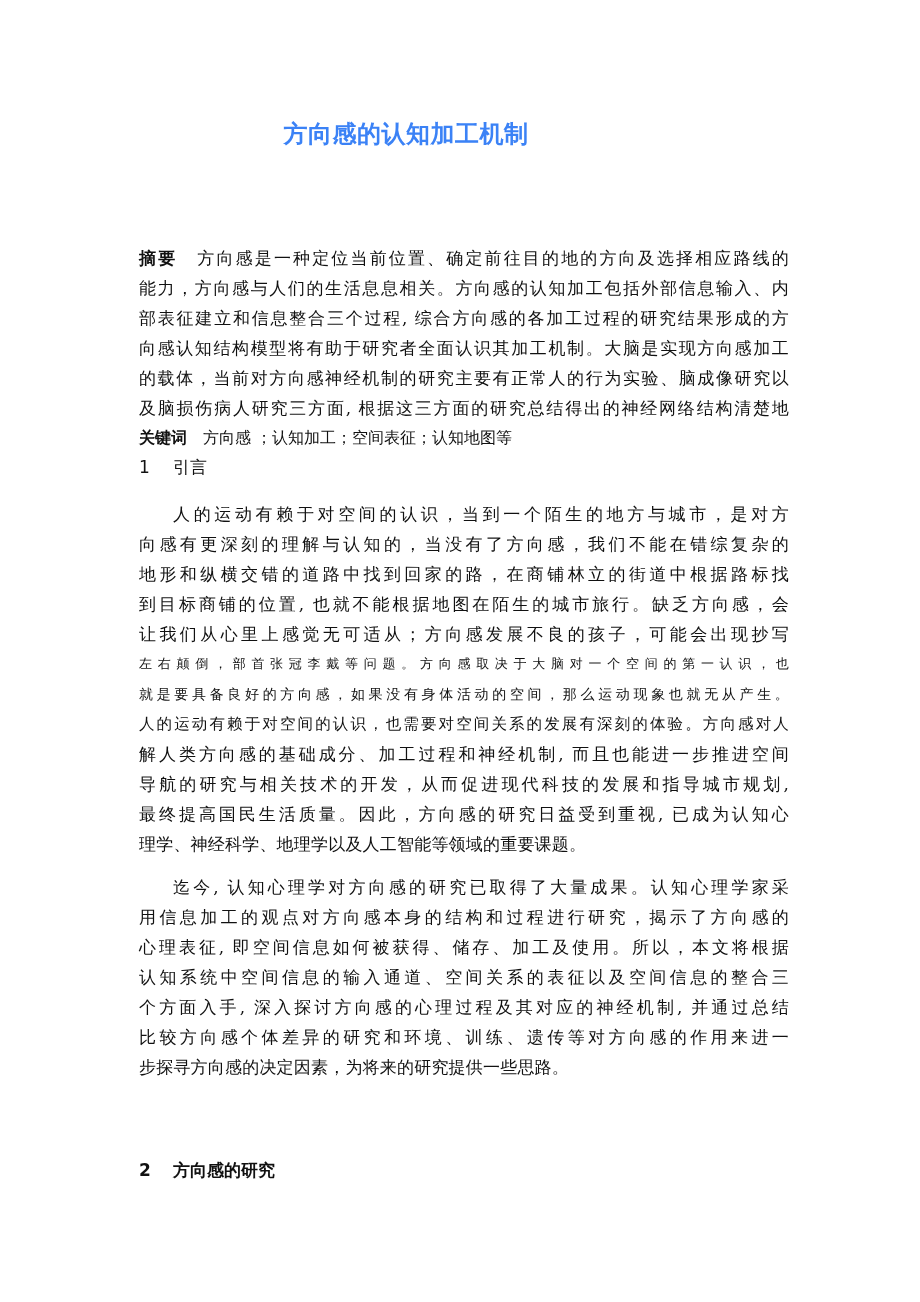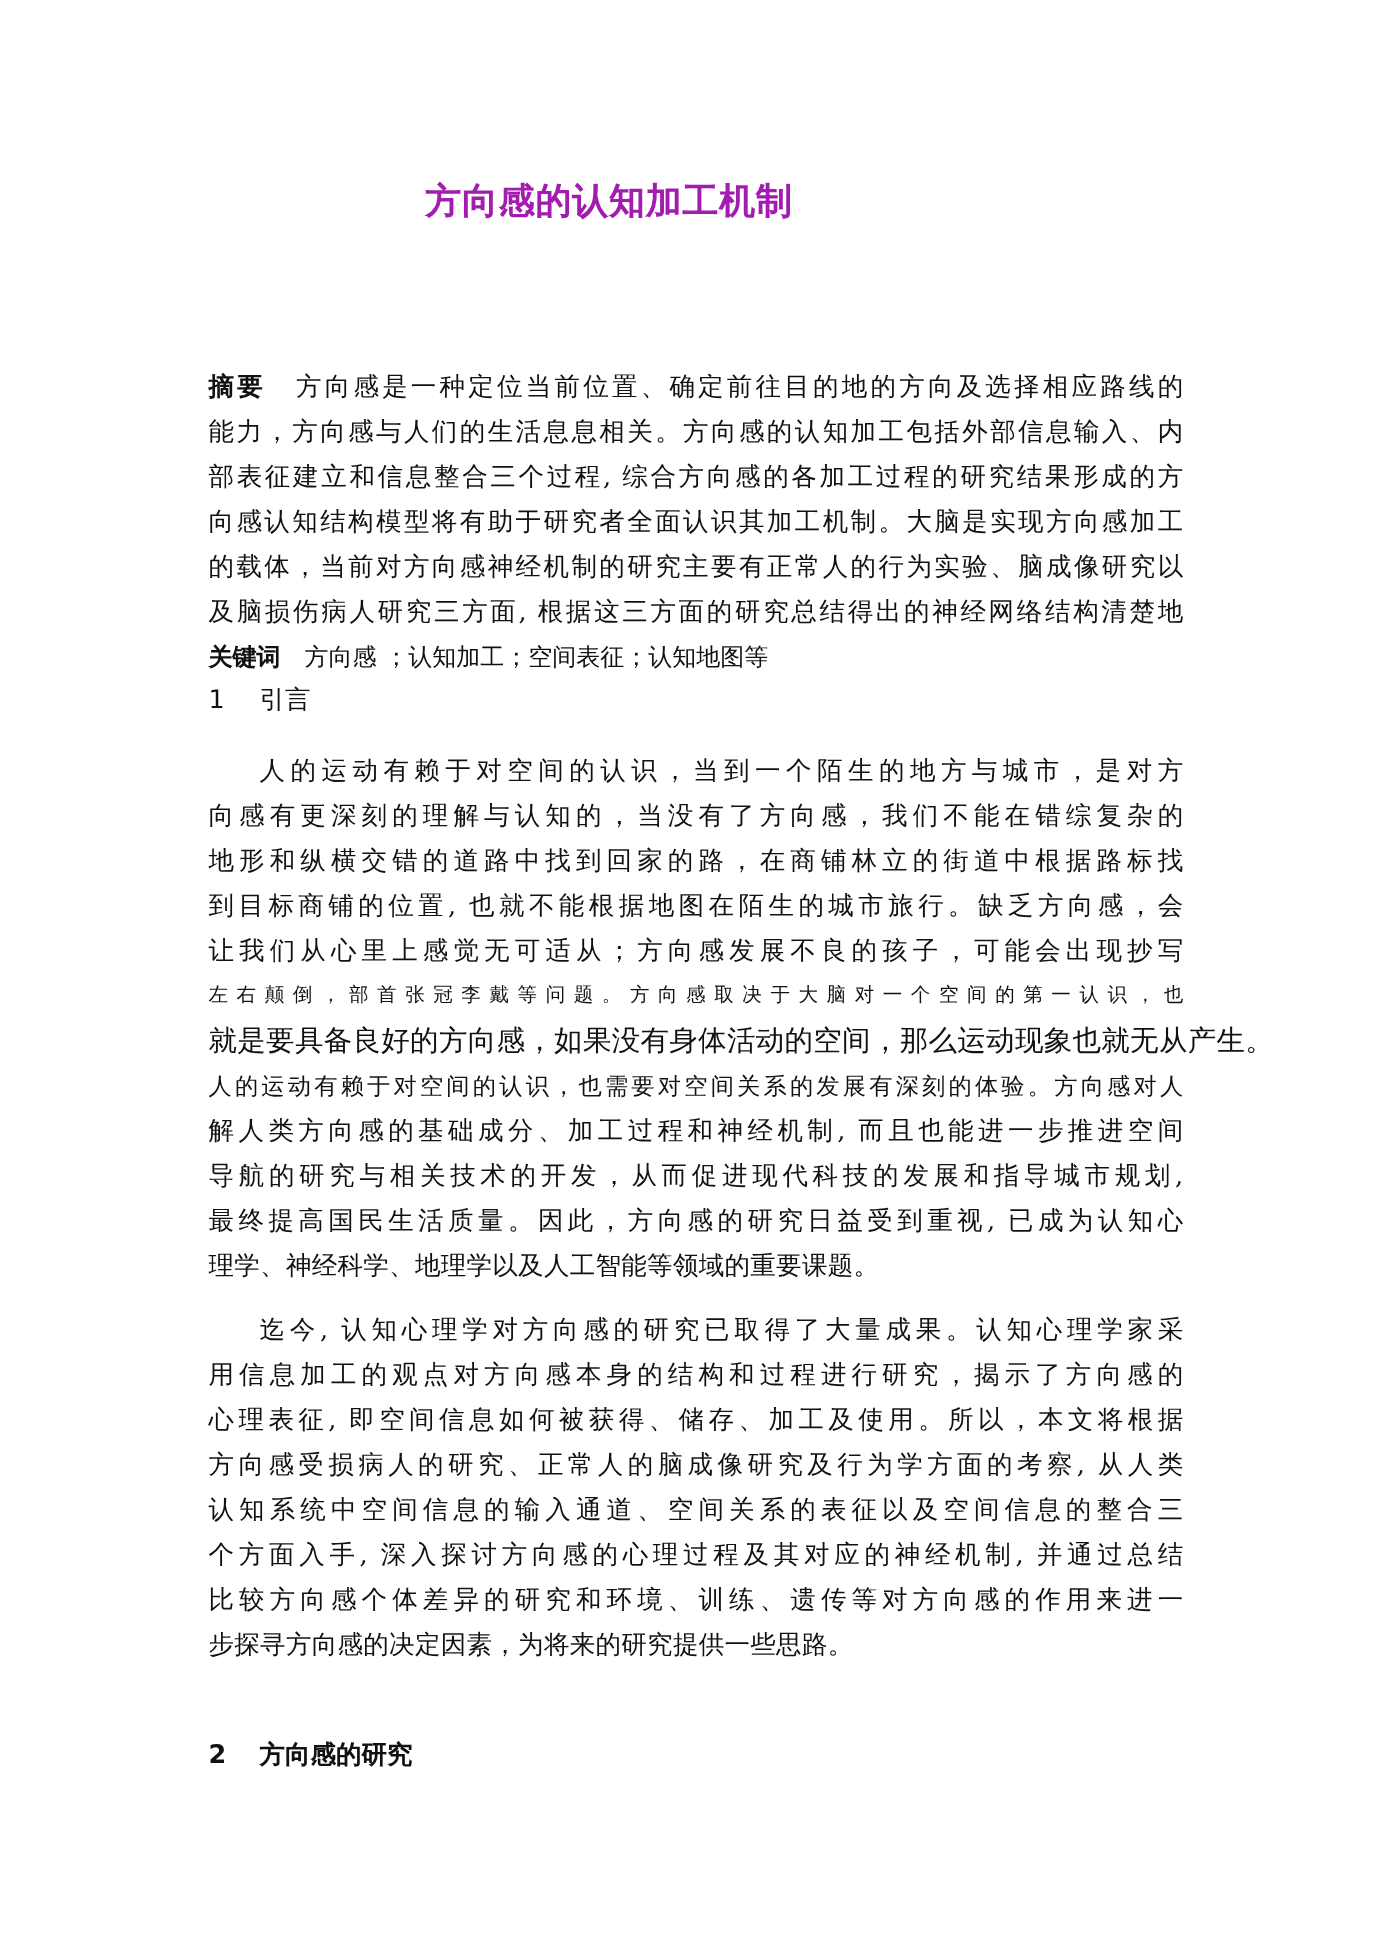--- a/index.html
+++ b/index.html
@@ -25,21 +25,21 @@
   .title {
     position: absolute;
     left: 0;
     top: 118px;
     width: 812px;
     text-align: center;
     font-family: "DejaVu Sans", "Liberation Sans", sans-serif;
     font-size: 24px;
     font-weight: bold;
     letter-spacing: 0.5px;
-    color: #a21caf;
+    color: #3b82f6;
   }
   .block {
     position: absolute;
     left: 139px;
     width: 650px;
   }
   .line {
     display: block;
     height: 30px;
     line-height: 30px;
@@ -115,33 +115,32 @@
     <span class="num">1</span><span>引言</span>
   </div>
 
   <div class="block" style="top:499px;">
     <span class="line indent">人的运动有赖于对空间的认识，当到一个陌生的地方与城市，是对方</span>
     <span class="line">向感有更深刻的理解与认知的，当没有了方向感，我们不能在错综复杂的</span>
     <span class="line">地形和纵横交错的道路中找到回家的路，在商铺林立的街道中根据路标找</span>
     <span class="line">到目标商铺的位置, 也就不能根据地图在陌生的城市旅行。缺乏方向感，会</span>
     <span class="line">让我们从心里上感觉无可适从；方向感发展不良的孩子，可能会出现抄写</span>
     <span class="line" style="font-size:13px;">左右颠倒，部首张冠李戴等问题。方向感取决于大脑对一个空间的第一认识，也</span>
-    <span class="line" style="font-size:19px;">就是要具备良好的方向感，如果没有身体活动的空间，那么运动现象也就无从产生。</span>
+    <span class="line" style="font-size:14px;">就是要具备良好的方向感，如果没有身体活动的空间，那么运动现象也就无从产生。</span>
     <span class="line" style="font-size:15.5px;">人的运动有赖于对空间的认识，也需要对空间关系的发展有深刻的体验。方向感对人</span>
     <span class="line">解人类方向感的基础成分、加工过程和神经机制, 而且也能进一步推进空间</span>
     <span class="line">导航的研究与相关技术的开发，从而促进现代科技的发展和指导城市规划,</span>
     <span class="line">最终提高国民生活质量。因此，方向感的研究日益受到重视, 已成为认知心</span>
     <span class="line last">理学、神经科学、地理学以及人工智能等领域的重要课题。</span>
   </div>
 
   <div class="block" style="top:872px;">
     <span class="line indent">迄今, 认知心理学对方向感的研究已取得了大量成果。认知心理学家采</span>
     <span class="line">用信息加工的观点对方向感本身的结构和过程进行研究，揭示了方向感的</span>
     <span class="line">心理表征, 即空间信息如何被获得、储存、加工及使用。所以，本文将根据</span>
-    <span class="line">方向感受损病人的研究、正常人的脑成像研究及行为学方面的考察, 从人类</span>
     <span class="line">认知系统中空间信息的输入通道、空间关系的表征以及空间信息的整合三</span>
     <span class="line">个方面入手, 深入探讨方向感的心理过程及其对应的神经机制, 并通过总结</span>
     <span class="line">比较方向感个体差异的研究和环境、训练、遗传等对方向感的作用来进一</span>
     <span class="line last">步探寻方向感的决定因素，为将来的研究提供一些思路。</span>
   </div>
 
   <div class="heading bold" style="top:1107px;">
     <span class="num">2</span><span>方向感的研究</span>
   </div>
 

